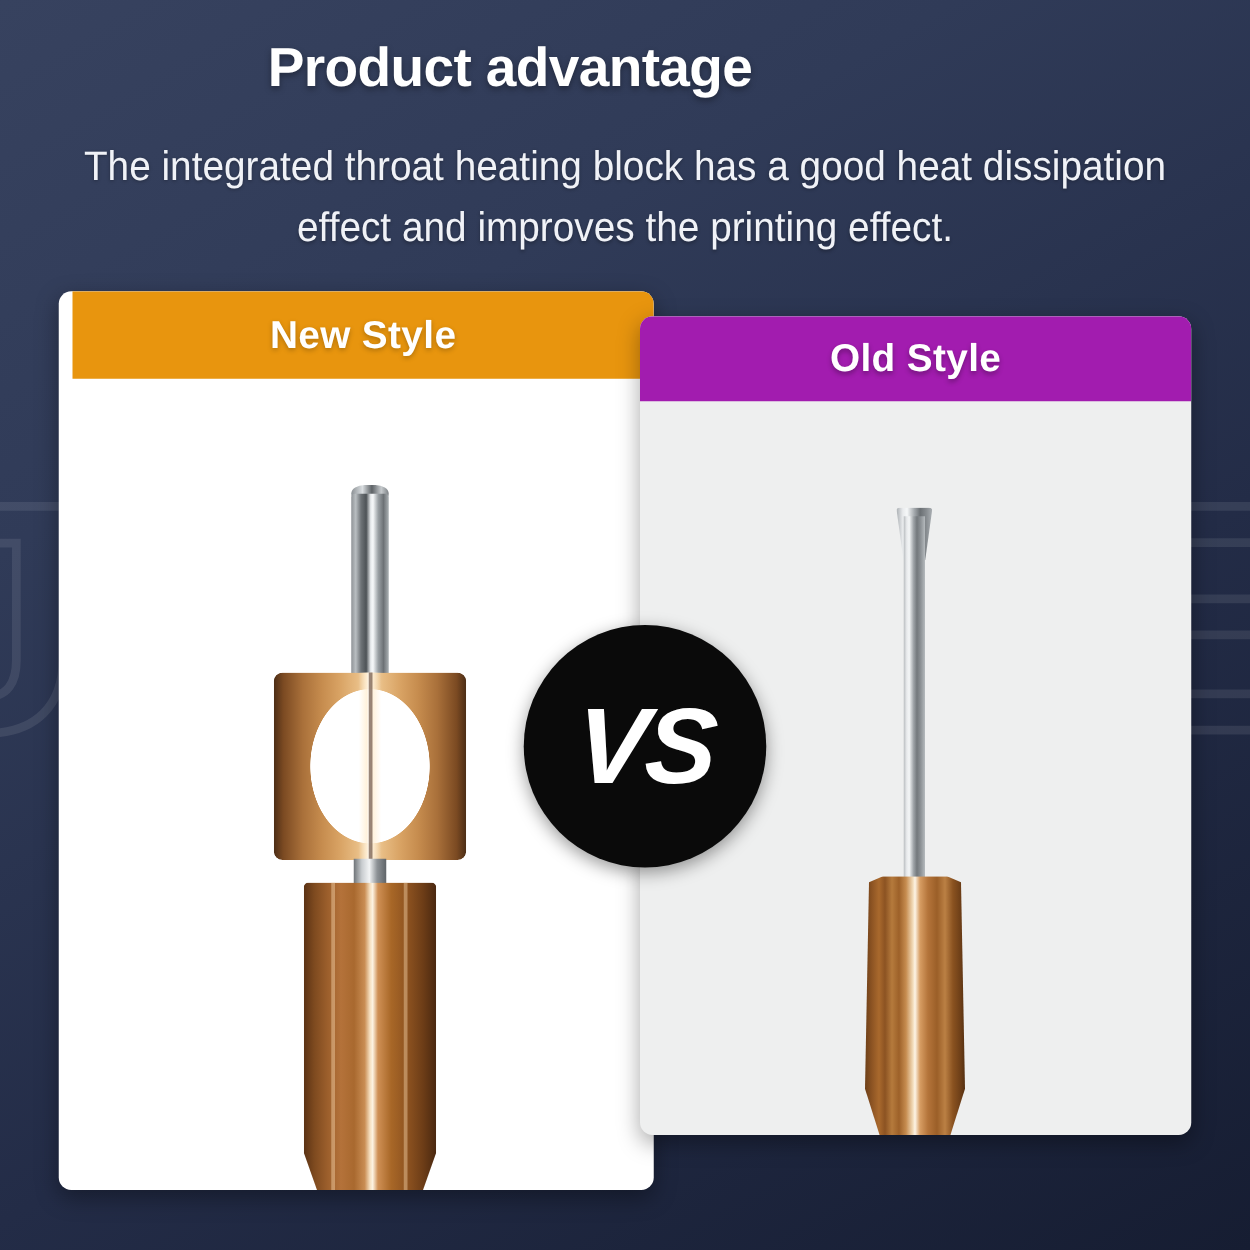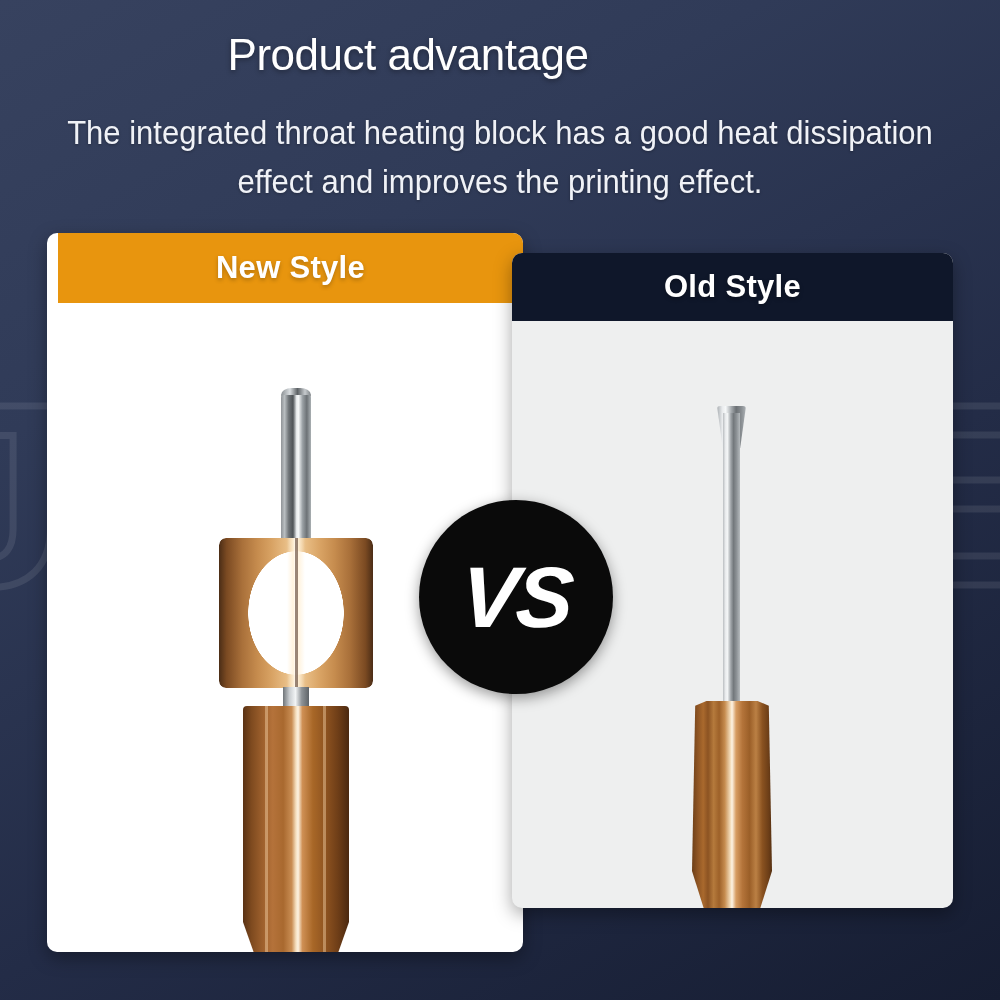--- a/index.html
+++ b/index.html
@@ -42,21 +42,21 @@
   }
 
   
   .title {
     position: absolute;
     top: 30px;
     left: 0;
     width: 816px;
     text-align: center;
     font-size: 44px;
-    font-weight: normal;
+    font-weight: bold;
     color: #ffffff;
     letter-spacing: -0.5px;
     text-shadow: 0 2px 5px rgba(0,0,0,0.35);
   }
   .subtitle {
     position: absolute;
     top: 108px;
     left: 20px;
     width: 960px;
     text-align: center;
@@ -97,21 +97,21 @@
     font-size: 31px;
     font-weight: bold;
     color: #ffffff;
     letter-spacing: 0.3px;
   }
   .panel-new .panel-head {
     background: #e8950e;
     text-shadow: 0 2px 4px rgba(0,0,0,0.25);
   }
   .panel-old .panel-head {
-    background: #0f172a;
+    background: #a21caf;
     height: 68px;
     line-height: 68px;
     text-shadow: 0 2px 4px rgba(0,0,0,0.3);
   }
   .panel-body {
     position: relative;
     width: 100%;
     height: calc(100% - 70px);
   }
   .panel-old .panel-body { height: calc(100% - 68px); }

